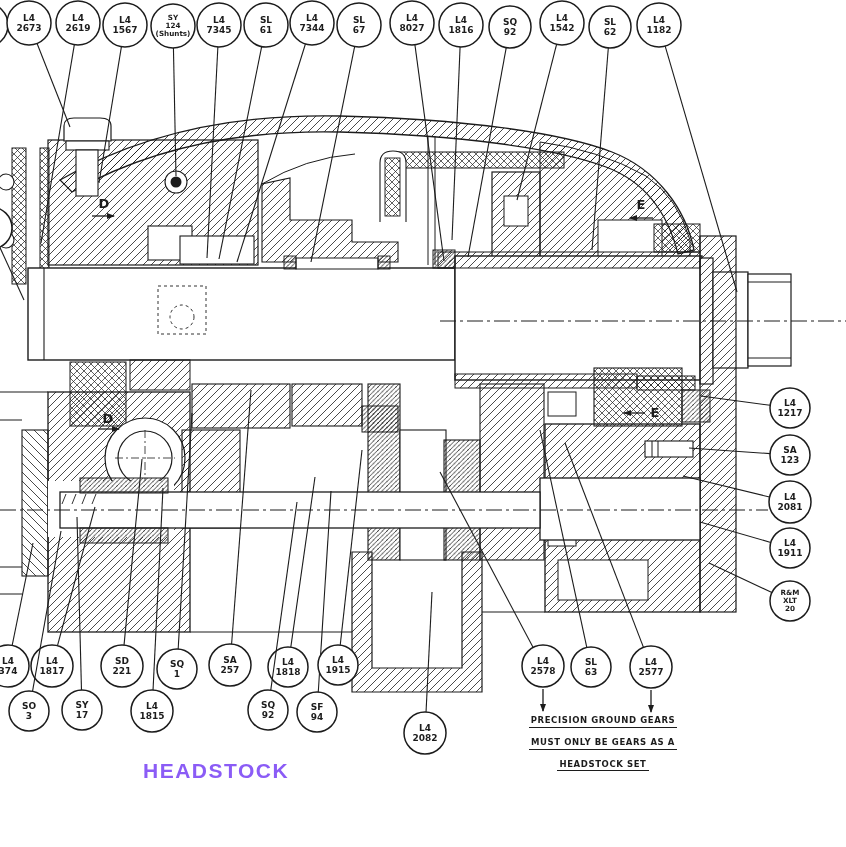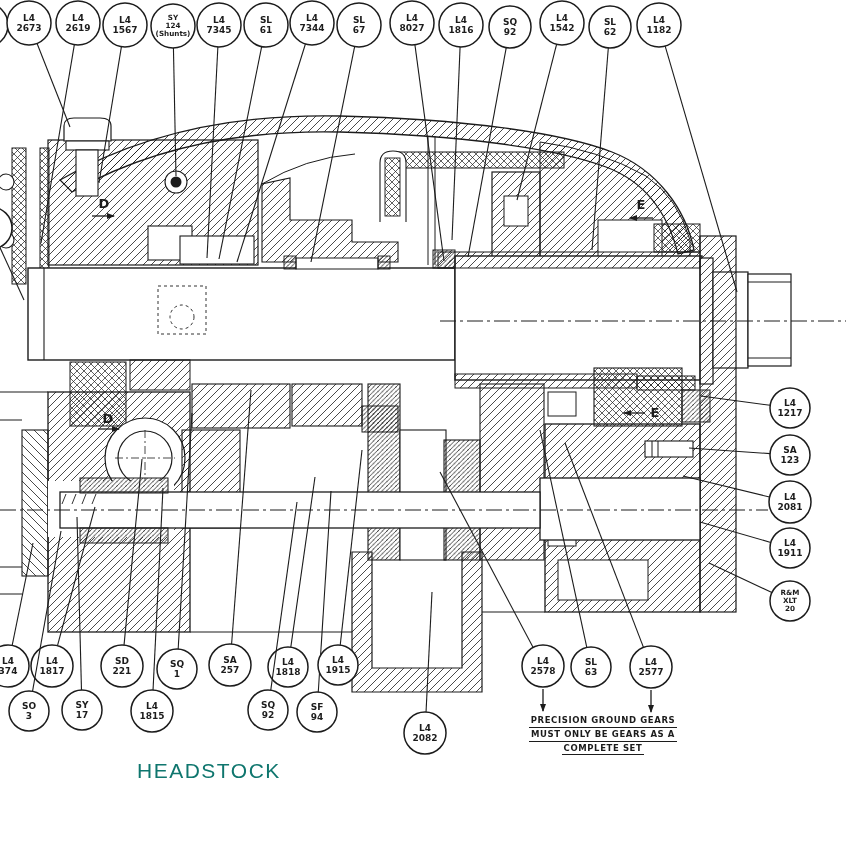--- a/index.html
+++ b/index.html
@@ -1,24 +1,24 @@
 <!DOCTYPE html>
 <html><head>
 <meta charset="utf-8">
 <style>
   html,body{margin:0;padding:0;}
   body{width:846px;height:847px;background:#ffffff;position:relative;overflow:hidden;
        font-family:"DejaVu Sans", sans-serif;color:#1c1c1c;}
   .page{position:absolute;inset:0;}
   svg{position:absolute;left:0;top:0;}
-  .title{position:absolute;left:137px;top:759px;font-family:"Liberation Sans",sans-serif;
-         font-size:21px;font-weight:400;letter-spacing:1.5px;color:#0f766e;}
+  .title{position:absolute;left:143px;top:759px;font-family:"Liberation Sans",sans-serif;
+         font-size:21px;font-weight:700;letter-spacing:1.5px;color:#8b5cf6;}
   .note{position:absolute;left:524px;top:716px;width:158px;text-align:center;
         font-size:8.5px;font-weight:700;letter-spacing:0.6px;line-height:1.15;}
-  .note span{display:inline-block;border-bottom:1.4px solid #1c1c1c;padding:0 2px 1px 2px;margin-bottom:2px;}
+  .note span{display:inline-block;border-bottom:1.4px solid #1c1c1c;padding:0 2px 1px 2px;margin-bottom:10px;}
 </style>
 </head>
 <body>
 
 <div class="page">
 
 <svg id="drawing" width="846" height="847" viewBox="0 0 846 847">
   <defs>
     <pattern id="h1" width="8" height="8" patternUnits="userSpaceOnUse">
       <path d="M-2,2 l4,-4 M0,8 l8,-8 M6,10 l4,-4" stroke="#1c1c1c" stroke-width="0.8" fill="none"></path>
@@ -381,16 +381,16 @@
           <line x1="645" y1="413" x2="624" y2="413" stroke="#1c1c1c" stroke-width="1.3" marker-end="url(#arrh)"></line>
         </g>
       </g>
     </svg>
 
 <div class="title">HEADSTOCK</div>
 
 <div class="note">
   <span>PRECISION GROUND GEARS</span><br>
   <span>MUST ONLY BE GEARS AS A</span><br>
-  <span>COMPLETE SET</span>
+  <span>HEADSTOCK SET</span>
 </div>
 
 </div>
 
 </body></html>

